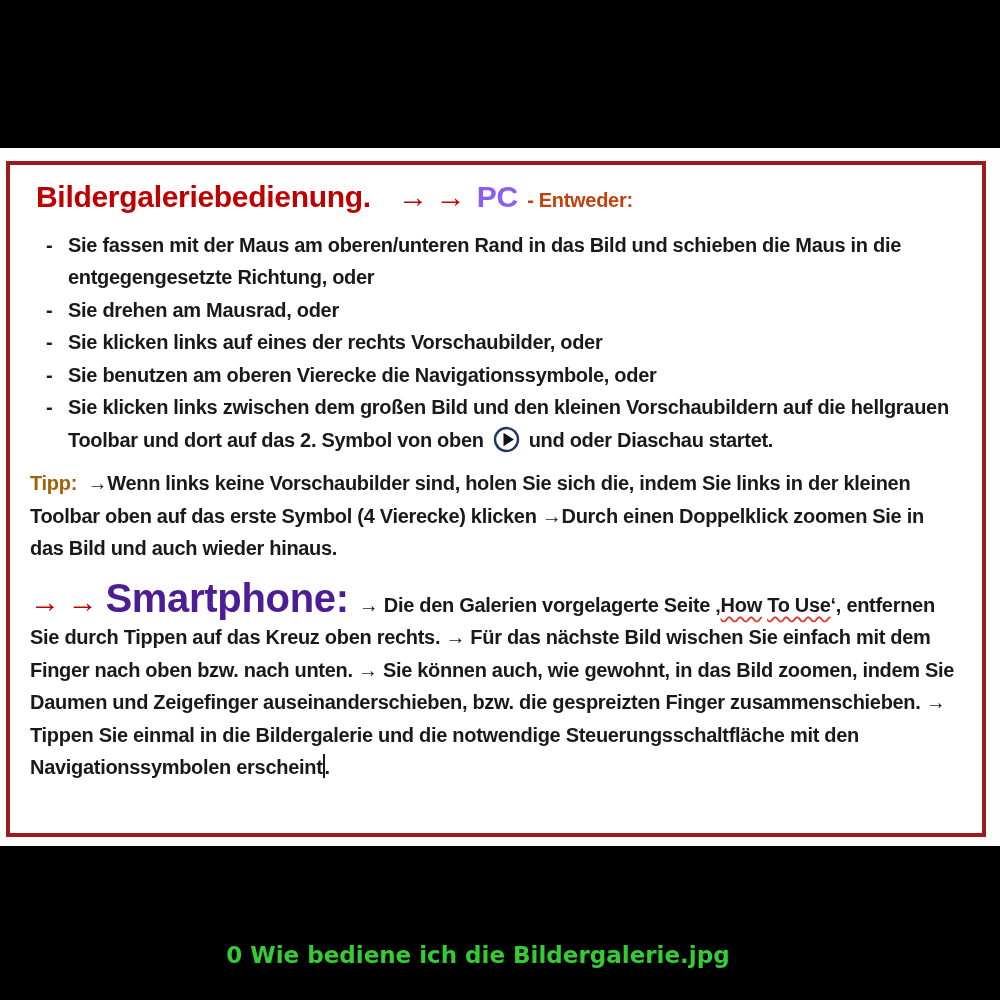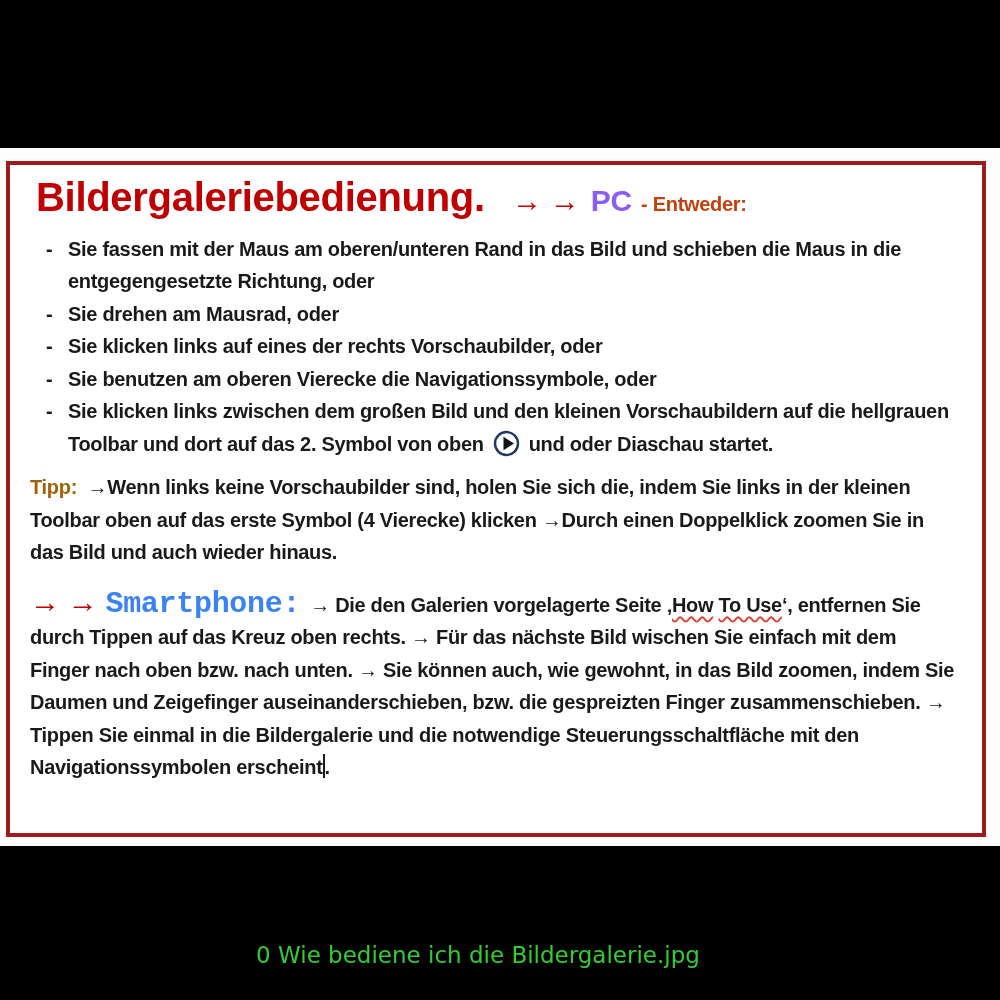--- a/index.html
+++ b/index.html
@@ -24,53 +24,53 @@
   }
   .content {
     padding: 14px 26px 0 20px;
     color: #191919;
     font-weight: 700;
     font-size: 20px;
     line-height: 32.5px;
     letter-spacing: -0.3px;
   }
   .heading { margin: 2px 0 12px 6px; white-space: nowrap; }
-  .heading .title { color: #c00000; font-size: 40px; }
+  .heading .title { color: #c00000; font-size: 30px; }
   .heading .arrows { color: #c00000; font-size: 30px; font-weight: 400; margin: 0 6px 0 22px; }
   .heading .device { color: #8b5cf6; font-size: 30px; }
   .heading .suffix { color: #c2410c; font-size: 20px; margin-left: 4px; }
   .bullets { margin-left: 16px; width: 912px; }
   .bullet-row { display: grid; grid-template-columns: 22px 1fr; }
   .bullet-marker { text-align: left; }
   .play-icon-svg { vertical-align: -6px; margin: 0 9px; }
   .tip { margin: 11px 0 0 0; width: 926px; }
   .tip-label { color: #a16207; }
   .smartphone { margin: 17px 0 0 0; width: 930px; }
   .sm-arrows { color: #c00000; font-size: 30px; font-weight: 400; margin-right: 8px; }
-  .sm-label { color: #3b82f6; font-size: 30px; margin-right: 10px; font-family: Liberation Mono, monospace; }
+  .sm-label { color: #4c1d95; font-size: 40px; margin-right: 10px; }
   .squiggle {
     text-decoration: underline wavy #e03c31;
     text-decoration-thickness: 1.5px;
     text-underline-offset: 4px;
   }
   .text-cursor {
     display: inline-block;
     width: 2px; height: 24px;
     background: #1a1a1a;
     vertical-align: -4px;
   }
   .caption {
     position: absolute;
     left: 0; top: 942px;
     width: 956px;
     text-align: center;
     color: #33cc33;
     font-family: "DejaVu Sans", sans-serif;
     font-size: 23px;
-    font-weight: 400;
+    font-weight: 700;
   }
 </style>
 </head>
 <body>
 
 <div class="stage">
 
   <div class="page">
     <div class="frame">
       <div class="content">

